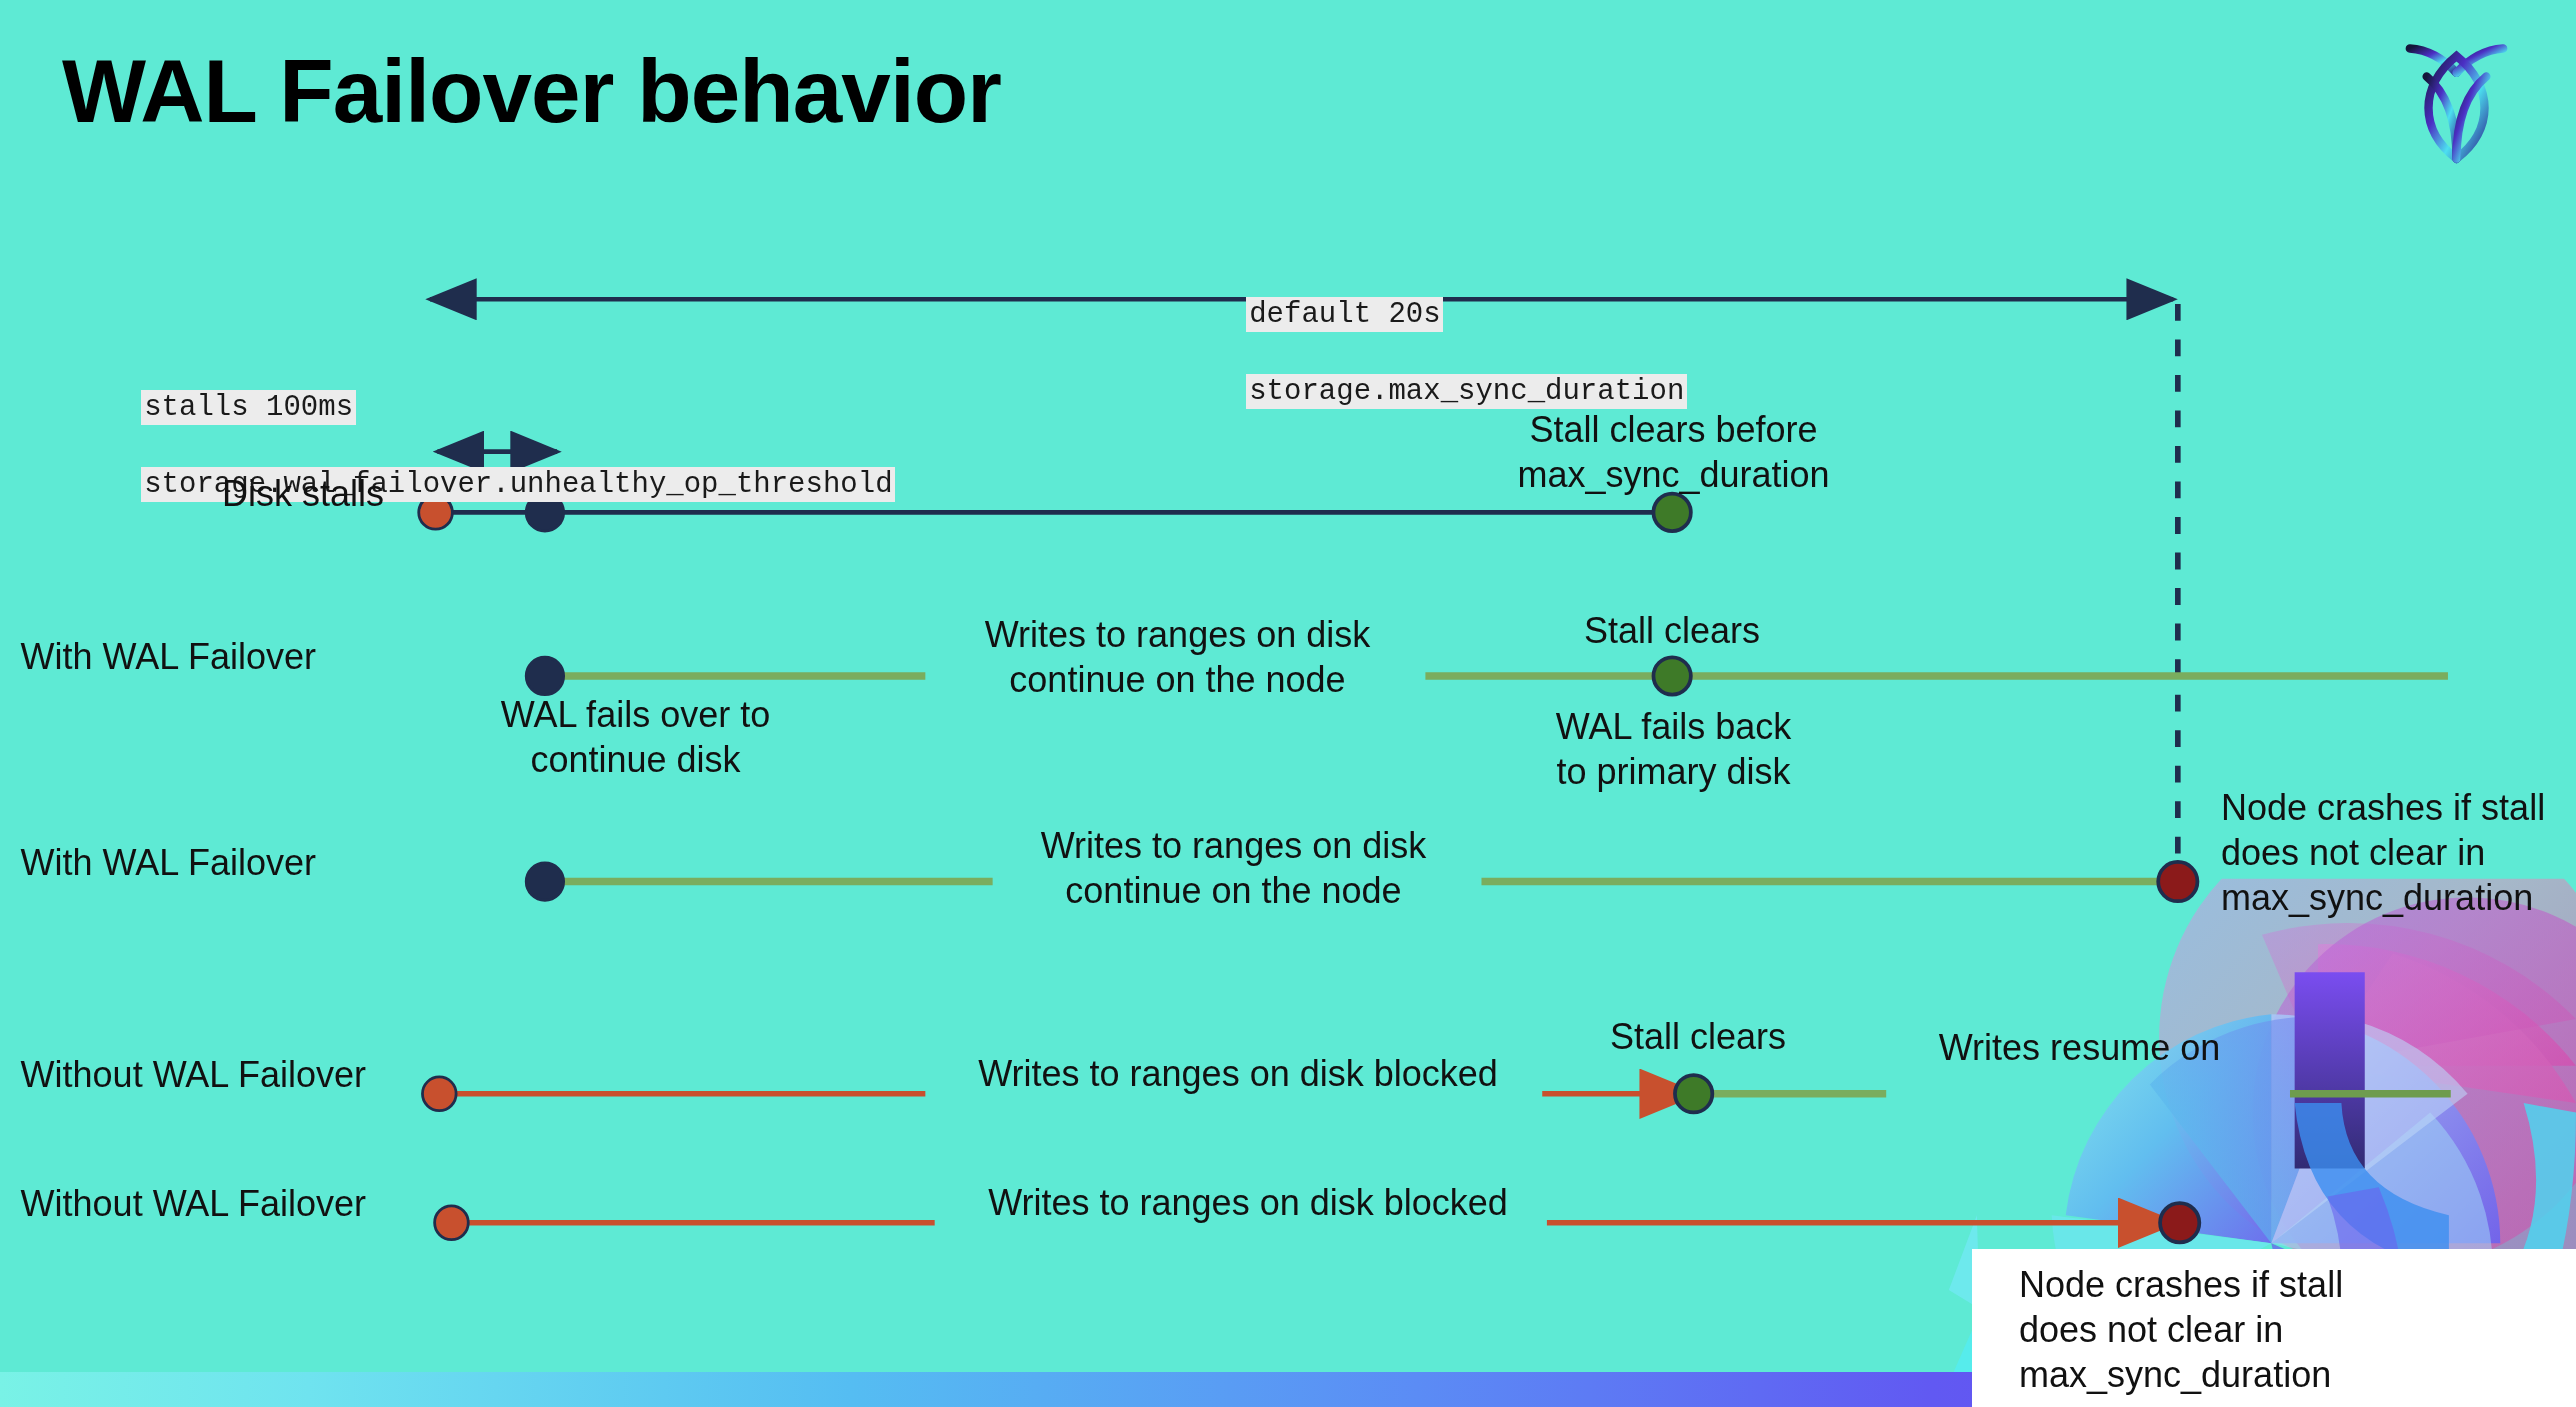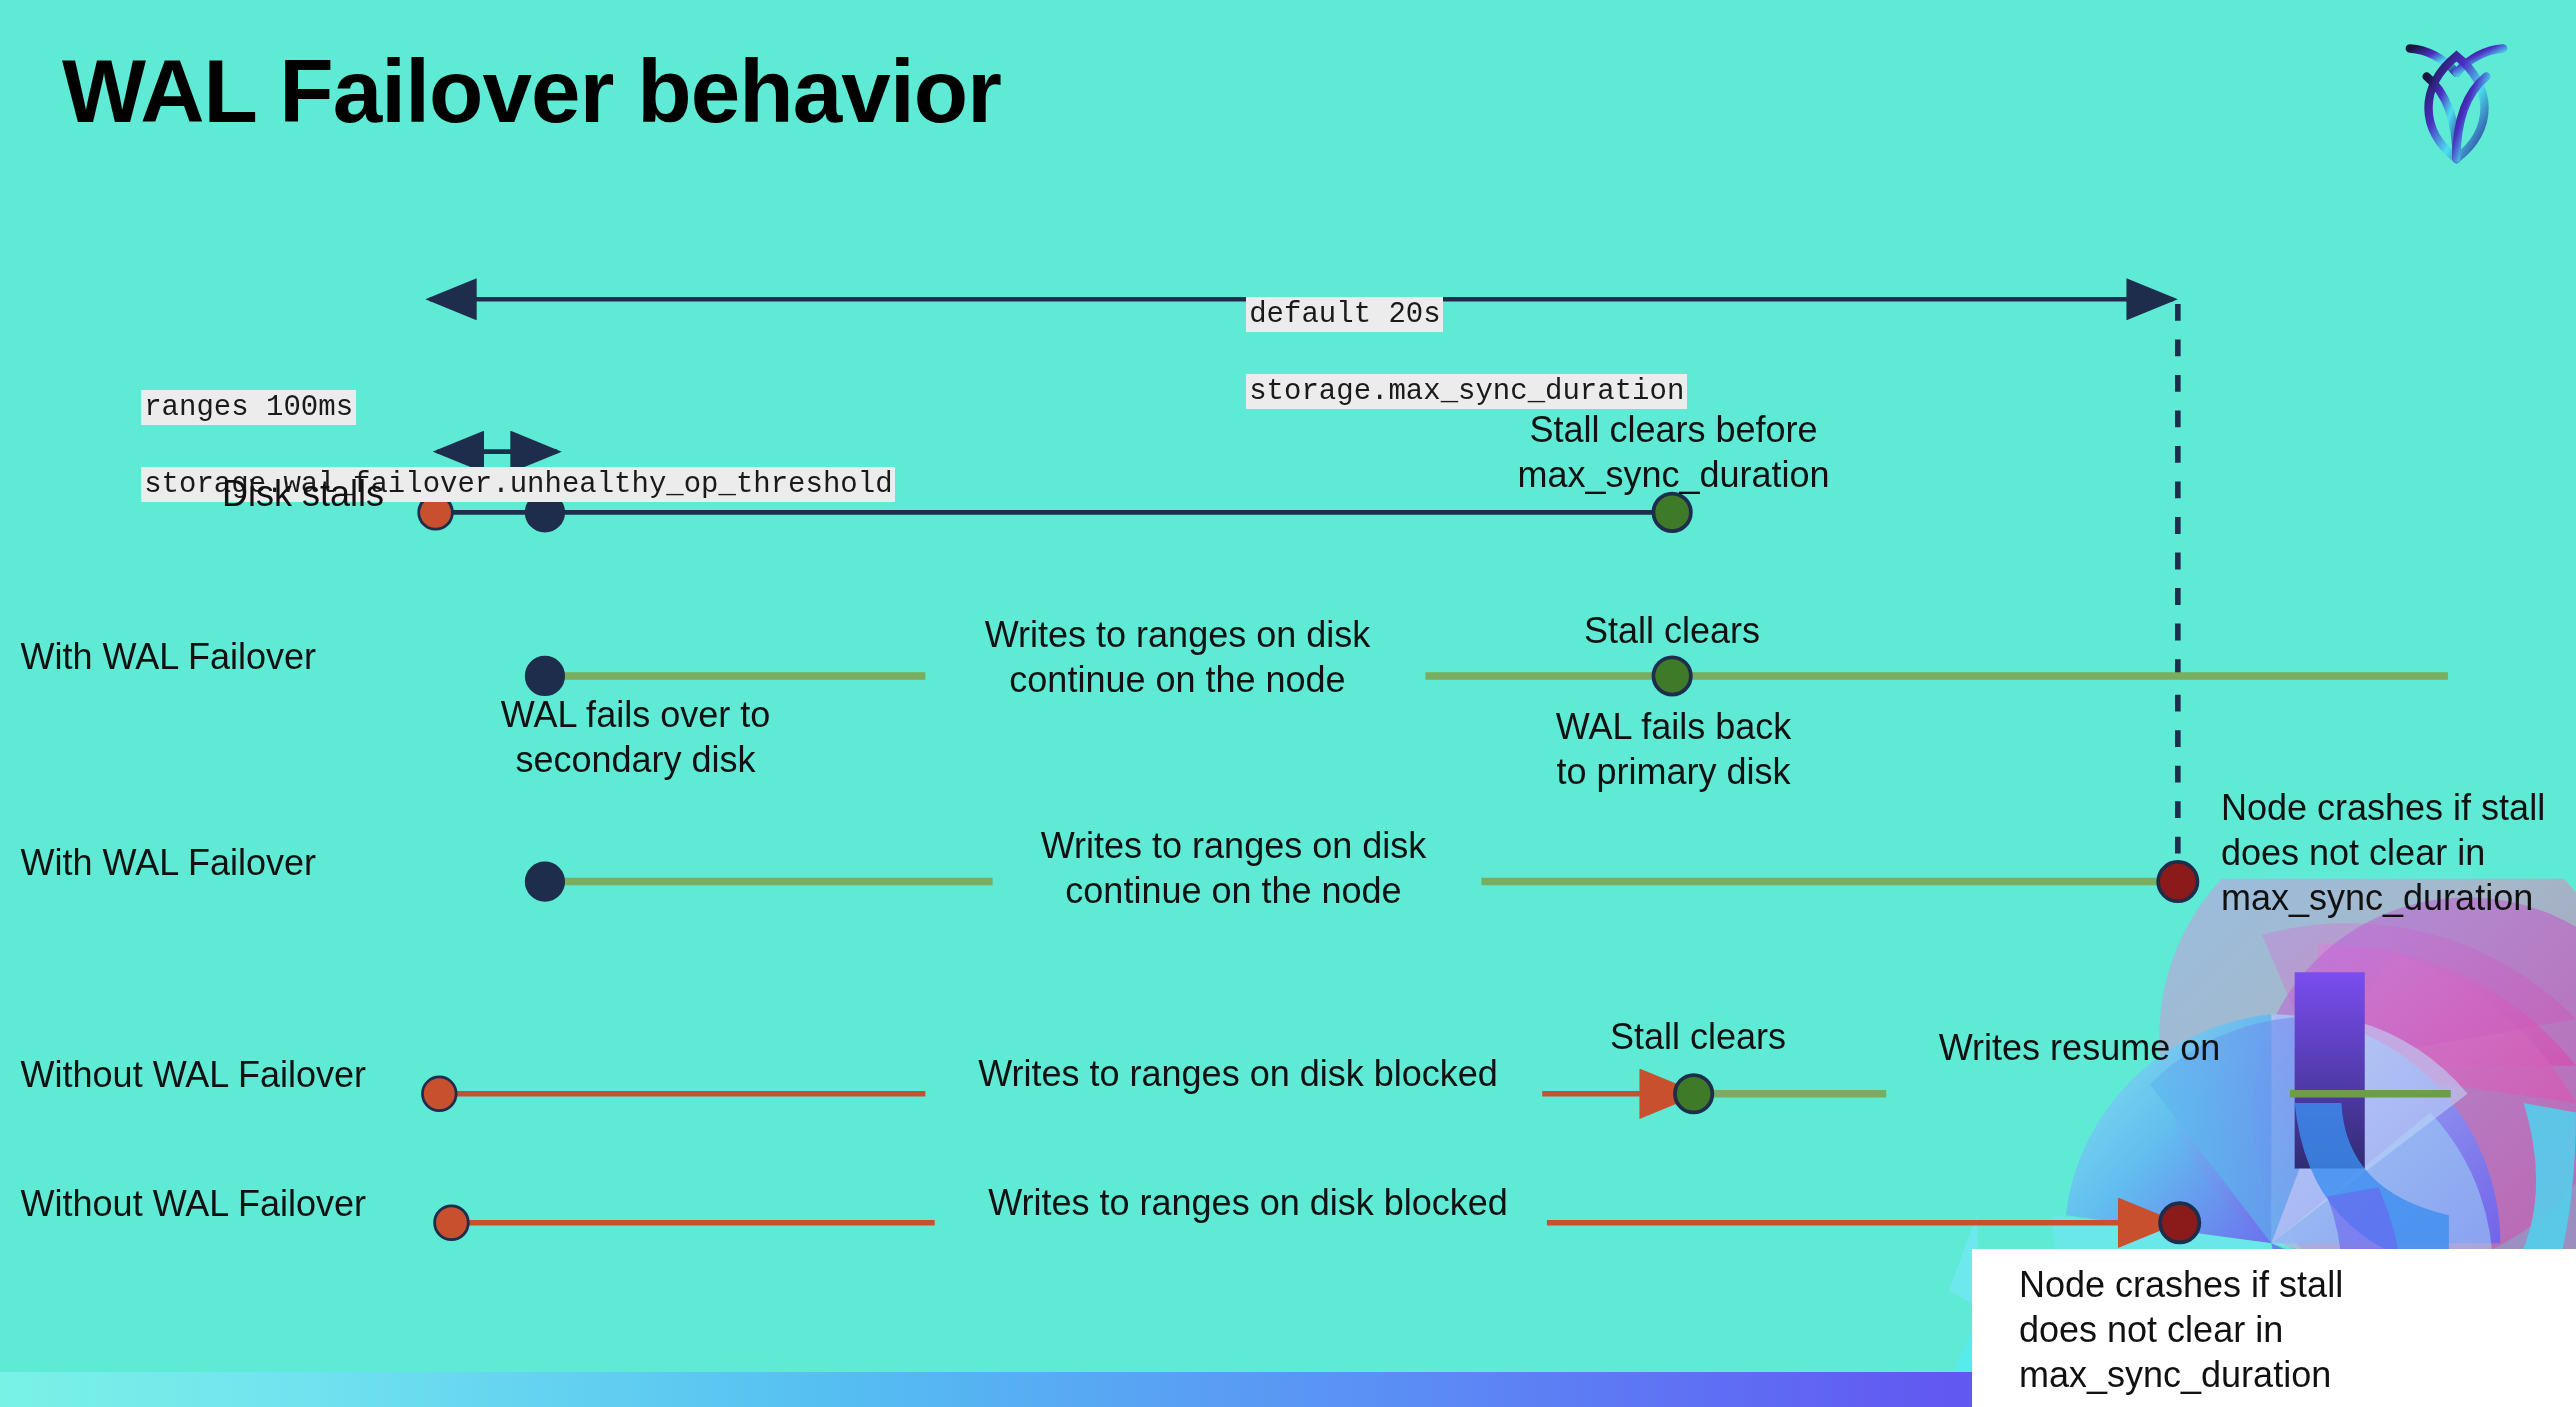--- a/index.html
+++ b/index.html
@@ -176,38 +176,38 @@
   <div class="txtlayer" style="left:0;top:0;width:2576px;height:1408px;">
 
     <div id="title">WAL Failover behavior</div>
 
     <div class="codechip" style="left:1142px;top:258px;">
       <span>default 20s</span><br>
       <span>storage.max_sync_duration</span>
     </div>
 
     <div class="codechip" style="left:37px;top:351px;">
-      <span>ranges 100ms</span><br>
+      <span>stalls 100ms</span><br>
       <span>storage.wal_failover.unhealthy_op_threshold</span>
     </div>
 
     <div class="lbl" style="left:222px;top:494px;transform:translateY(-50%);">Disk stalls</div>
     <div class="note c" style="left:1496px;top:407px;width:355px;text-align:center;">
       <div>Stall clears before</div>
       <div>max_sync_duration</div>
     </div>
 
     <div class="lbl" style="left:20.6px;top:657px;transform:translateY(-50%);">With WAL Failover</div>
     <div class="note c" style="left:944px;top:612px;width:467px;text-align:center;">
       <div>Writes to ranges on disk</div>
       <div>continue on the node</div>
     </div>
     <div class="note c" style="left:425px;top:692px;width:421px;text-align:center;">
       <div>WAL fails over to</div>
-      <div>secondary disk</div>
+      <div>continue disk</div>
     </div>
     <div class="note c" style="left:1485px;top:608px;width:374px;text-align:center;">Stall clears</div>
     <div class="note c" style="left:1463px;top:704px;width:421px;text-align:center;">
       <div>WAL fails  back</div>
       <div>to primary disk</div>
     </div>
 
     <div class="lbl" style="left:20.6px;top:863px;transform:translateY(-50%);">With WAL Failover</div>
     <div class="note c" style="left:1000px;top:823px;width:467px;text-align:center;">
       <div>Writes to ranges on disk</div>

